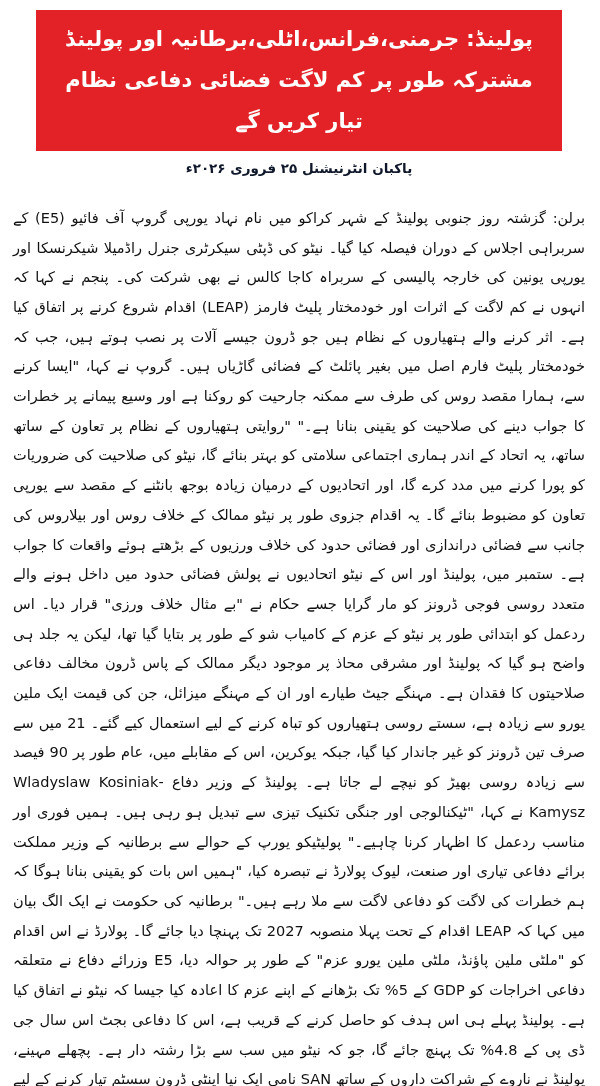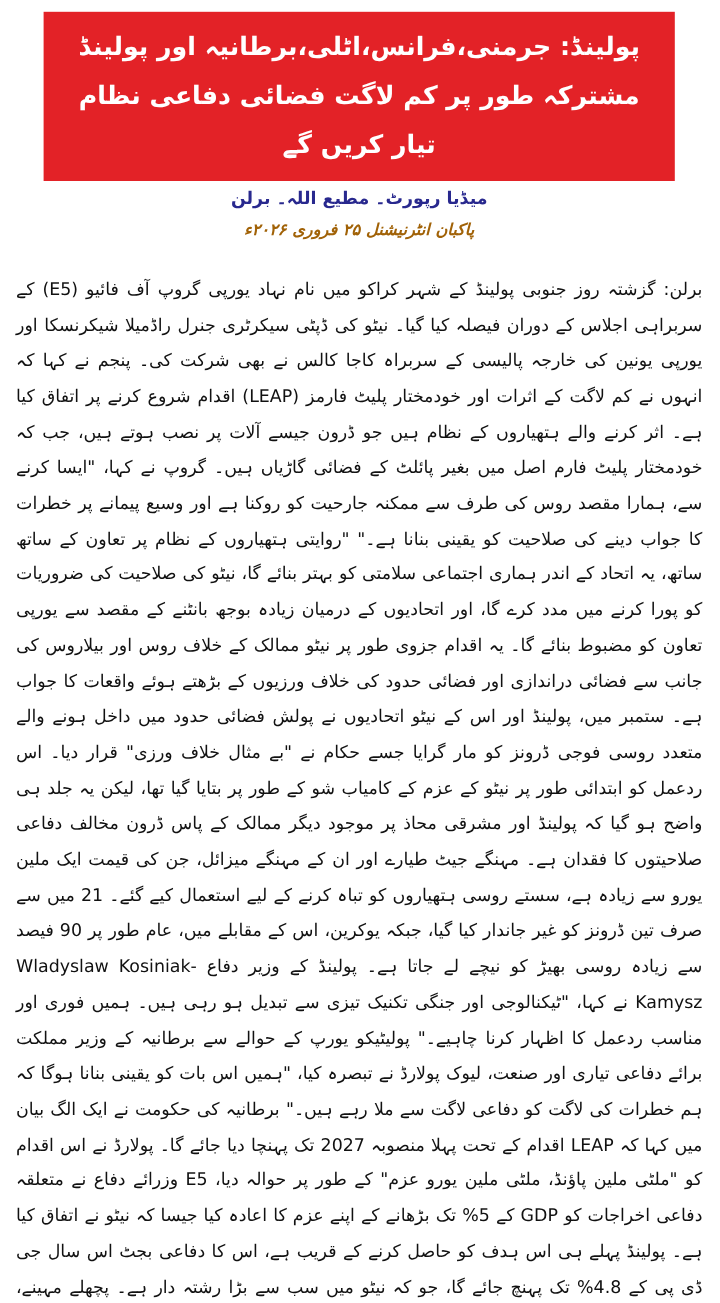--- a/index.html
+++ b/index.html
@@ -45,26 +45,25 @@
   .byline {
     margin-top: 5px;
     color: #28288e;
     font-size: 14.5px;
     font-weight: bold;
     text-align: center;
     direction: rtl;
   }
   .dateline {
     margin-top: 8px;
-    color: #a16207;
+    color: #0f172a;
     font-size: 13.5px;
     font-weight: bold;
     text-align: center;
     direction: rtl;
-    font-style: italic;
   }
   .article-body {
     margin: 26px 12px 0 12px;
     color: #111111;
     font-size: 14.5px;
     line-height: 29.7px;
     text-align: justify;
     text-align-last: right;
     direction: rtl;
   }
@@ -72,19 +71,18 @@
 </head>
 <body>
 
 <div class="page">
 
   <div class="banner">
     <h1 class="headline">پولینڈ: جرمنی،فرانس،اٹلی،برطانیہ اور پولینڈ مشترکہ طور پر کم لاگت فضائی دفاعی نظام تیار کریں گے</h1>
   </div>
 
 
-  <div class="byline">میڈیا رپورٹ۔ مطیع اللہ۔ برلن</div>
 
   <div class="dateline">پاکبان انٹرنیشنل ۲۵ فروری ۲۰۲۶ء</div>
 
   <p class="article-body">برلن: گزشتہ روز جنوبی پولینڈ کے شہر کراکو میں نام نہاد یورپی گروپ آف فائیو (E5) کے سربراہی اجلاس کے دوران فیصلہ کیا گیا۔ نیٹو کی ڈپٹی سیکرٹری جنرل راڈمیلا شیکرنسکا اور یورپی یونین کی خارجہ پالیسی کے سربراہ کاجا کالس نے بھی شرکت کی۔ پنجم نے کہا کہ انہوں نے کم لاگت کے اثرات اور خودمختار پلیٹ فارمز (LEAP) اقدام شروع کرنے پر اتفاق کیا ہے۔ اثر کرنے والے ہتھیاروں کے نظام ہیں جو ڈرون جیسے آلات پر نصب ہوتے ہیں، جب کہ خودمختار پلیٹ فارم اصل میں بغیر پائلٹ کے فضائی گاڑیاں ہیں۔ گروپ نے کہا، "ایسا کرنے سے، ہمارا مقصد روس کی طرف سے ممکنہ جارحیت کو روکنا ہے اور وسیع پیمانے پر خطرات کا جواب دینے کی صلاحیت کو یقینی بنانا ہے۔" "روایتی ہتھیاروں کے نظام پر تعاون کے ساتھ ساتھ، یہ اتحاد کے اندر ہماری اجتماعی سلامتی کو بہتر بنائے گا، نیٹو کی صلاحیت کی ضروریات کو پورا کرنے میں مدد کرے گا، اور اتحادیوں کے درمیان زیادہ بوجھ بانٹنے کے مقصد سے یورپی تعاون کو مضبوط بنائے گا۔ یہ اقدام جزوی طور پر نیٹو ممالک کے خلاف روس اور بیلاروس کی جانب سے فضائی دراندازی اور فضائی حدود کی خلاف ورزیوں کے بڑھتے ہوئے واقعات کا جواب ہے۔ ستمبر میں، پولینڈ اور اس کے نیٹو اتحادیوں نے پولش فضائی حدود میں داخل ہونے والے متعدد روسی فوجی ڈرونز کو مار گرایا جسے حکام نے "بے مثال خلاف ورزی" قرار دیا۔ اس ردعمل کو ابتدائی طور پر نیٹو کے عزم کے کامیاب شو کے طور پر بتایا گیا تھا، لیکن یہ جلد ہی واضح ہو گیا کہ پولینڈ اور مشرقی محاذ پر موجود دیگر ممالک کے پاس ڈرون مخالف دفاعی صلاحیتوں کا فقدان ہے۔ مہنگے جیٹ طیارے اور ان کے مہنگے میزائل، جن کی قیمت ایک ملین یورو سے زیادہ ہے، سستے روسی ہتھیاروں کو تباہ کرنے کے لیے استعمال کیے گئے۔ 21 میں سے صرف تین ڈرونز کو غیر جاندار کیا گیا، جبکہ یوکرین، اس کے مقابلے میں، عام طور پر 90 فیصد سے زیادہ روسی بھیڑ کو نیچے لے جاتا ہے۔ پولینڈ کے وزیر دفاع Wladyslaw Kosiniak-Kamysz نے کہا، "ٹیکنالوجی اور جنگی تکنیک تیزی سے تبدیل ہو رہی ہیں۔ ہمیں فوری اور مناسب ردعمل کا اظہار کرنا چاہیے۔" پولیٹیکو یورپ کے حوالے سے برطانیہ کے وزیر مملکت برائے دفاعی تیاری اور صنعت، لیوک پولارڈ نے تبصرہ کیا، "ہمیں اس بات کو یقینی بنانا ہوگا کہ ہم خطرات کی لاگت کو دفاعی لاگت سے ملا رہے ہیں۔" برطانیہ کی حکومت نے ایک الگ بیان میں کہا کہ LEAP اقدام کے تحت پہلا منصوبہ 2027 تک پہنچا دیا جائے گا۔ پولارڈ نے اس اقدام کو "ملٹی ملین پاؤنڈ، ملٹی ملین یورو عزم" کے طور پر حوالہ دیا، E5 وزرائے دفاع نے متعلقہ دفاعی اخراجات کو GDP کے 5% تک بڑھانے کے اپنے عزم کا اعادہ کیا جیسا کہ نیٹو نے اتفاق کیا ہے۔ پولینڈ پہلے ہی اس ہدف کو حاصل کرنے کے قریب ہے، اس کا دفاعی بجٹ اس سال جی ڈی پی کے 4.8% تک پہنچ جائے گا، جو کہ نیٹو میں سب سے بڑا رشتہ دار ہے۔ پچھلے مہینے، پولینڈ نے ناروے کے شراکت داروں کے ساتھ SAN نامی ایک نیا اینٹی ڈرون سسٹم تیار کرنے کے لیے ایک معاہدے پر دستخط کیے، جس کا وارسا کا دعویٰ ہے کہ یہ یورپ میں اپنی نوعیت کا پہلا نظام ہوگا اور اس کا مقصد ملک کی مشرقی سرحدوں کی حفاظت کرنا ہے۔ SAN کے لیے فنڈنگ کا ایک حصہ یورپی یونین کے سیکیورٹی ایکشن فار یورپ (SAFE) پروگرام سے آتا ہے، جو پولینڈ کے دفاعی اخراجات میں مدد کے لیے تقریباً €44 بلین (185 بلین زلوٹی) قرض فراہم کر رہا ہے۔ E5 وزرائے دفاع نے "رکن ممالک کو دفاعی اخراجات اور قرض دینے کے آلات بنانے کے لیے مالیاتی لچک بڑھانے کے لیے یورپی یونین کے عزم کا خیر مقدم کیا"۔ تاہم، SAFE پروگرام پولینڈ میں گھریلو سیاسی تنازعہ میں پھنس گیا ہے، جہاں دائیں بازو کی اپوزیشن نے قدامت پسند صدر کرول ناوروکی پر زور دیا ہے کہ وہ فنڈز کو روکنے کی کوشش کریں، یہ دلیل دیتے ہوئے کہ وہ وارسا کو برسلز کے مضبوط اثر و رسوخ میں رکھیں گے اور ممکنہ طور پر واشنگٹن کو ناراض کر دیں گے۔</p>
 
 </div>
 
 </body></html>

